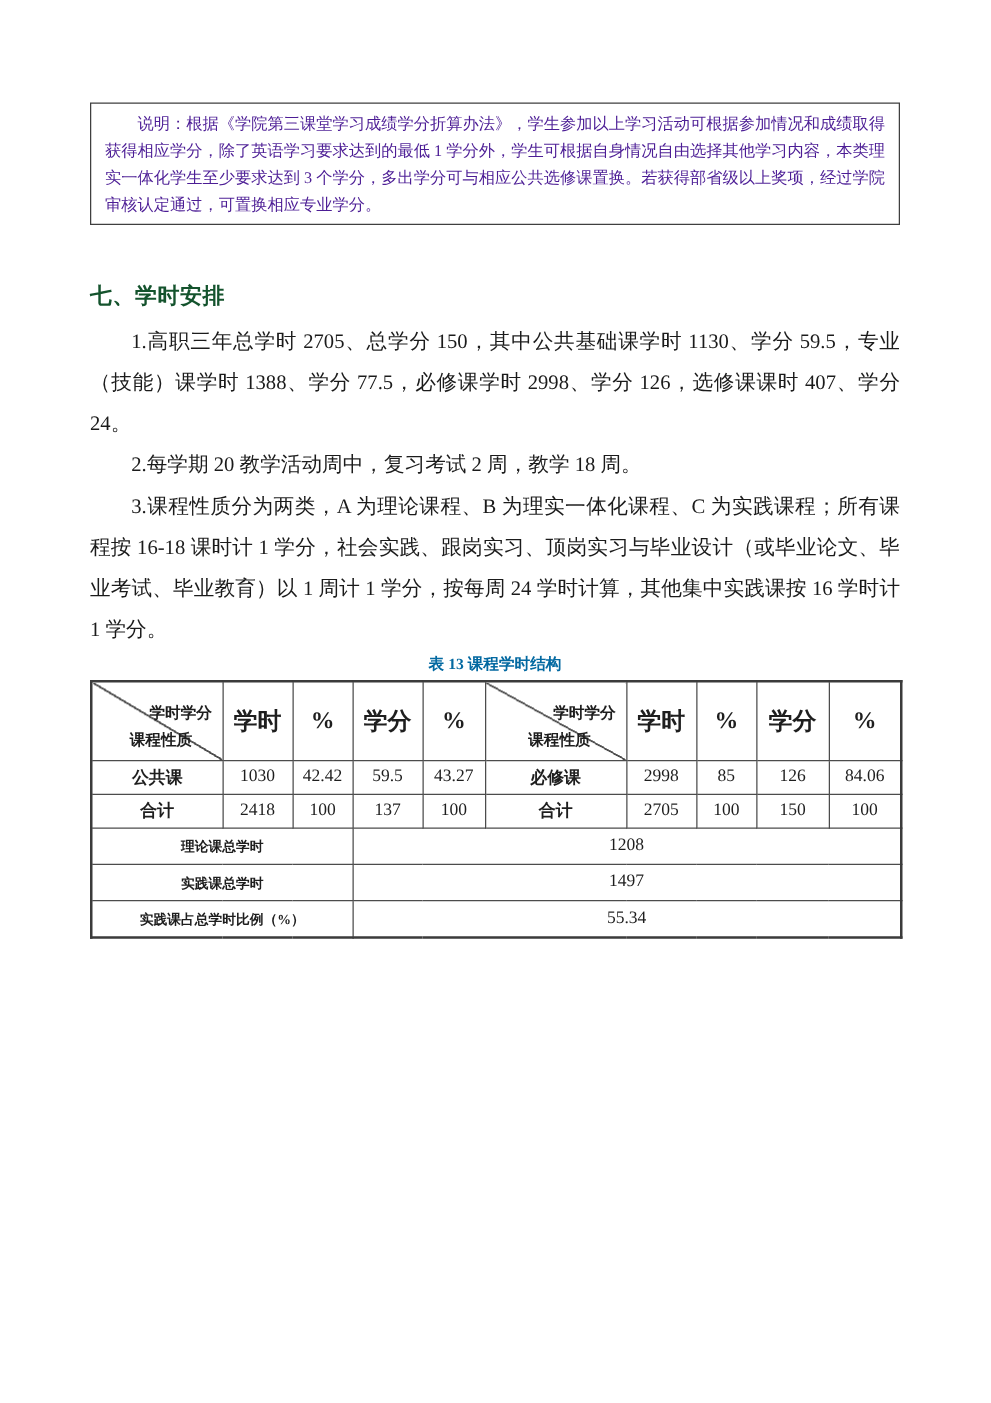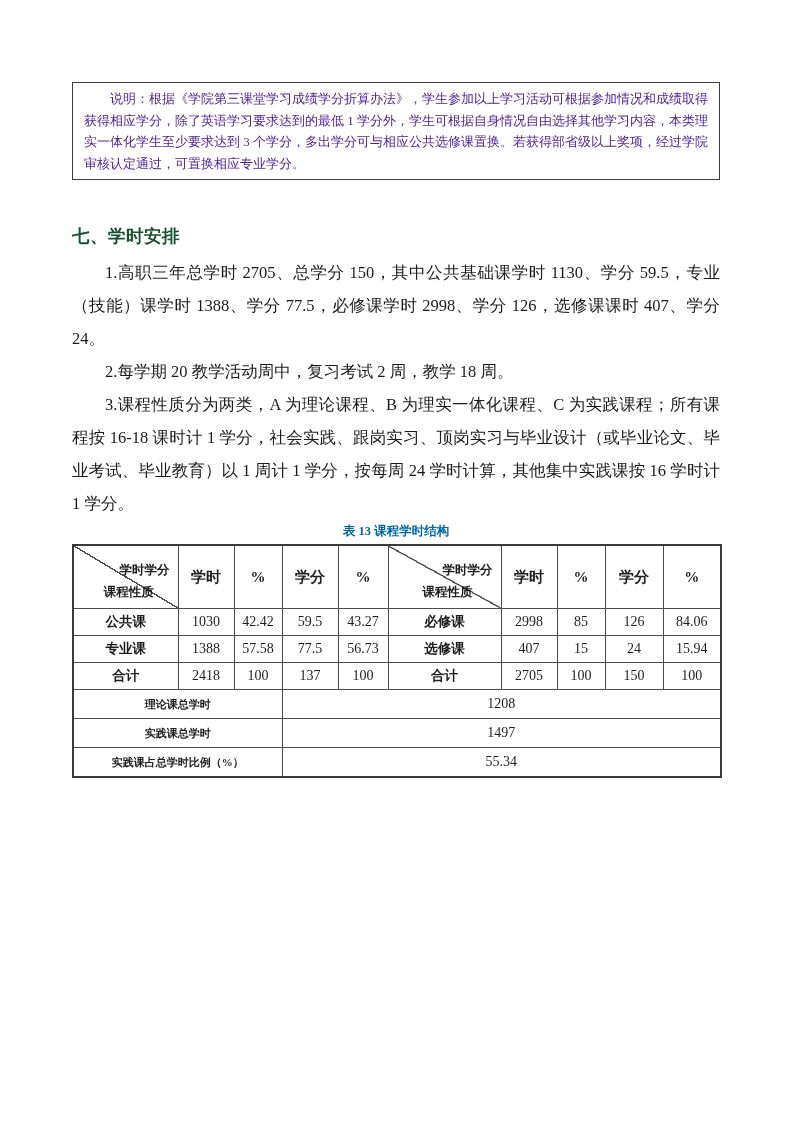--- a/index.html
+++ b/index.html
@@ -65,21 +65,21 @@
     table-layout: fixed;
     border: 2px solid #3b3b3b;
   }
   .hours-table td, .hours-table th {
     border: 1px solid #4c4c4c;
     text-align: center;
     vertical-align: middle;
     padding: 0 2px;
     overflow: hidden;
   }
-  .hours-table thead th { height: 62px; font-size: 15px; font-weight: bold; }
+  .hours-table thead th { height: 62px; font-size: 19px; font-weight: bold; }
   .hours-table td.diag {
     padding: 0;
     background: linear-gradient(to top right,
       transparent calc(50% - 0.7px),
       #4c4c4c calc(50% - 0.7px),
       #4c4c4c calc(50% + 0.7px),
       transparent calc(50% + 0.7px));
   }
   .diag-inner {
     display: flex;
@@ -164,32 +164,20 @@
           <td class="num-cell">42.42</td>
           <td class="num-cell">59.5</td>
           <td class="num-cell">43.27</td>
           <td class="row-label">必修课</td>
           <td class="num-cell">2998</td>
           <td class="num-cell">85</td>
           <td class="num-cell">126</td>
           <td class="num-cell">84.06</td>
         </tr>
         <tr>
-          <td class="row-label">专业课</td>
-          <td class="num-cell">1388</td>
-          <td class="num-cell">57.58</td>
-          <td class="num-cell">77.5</td>
-          <td class="num-cell">56.73</td>
-          <td class="row-label">选修课</td>
-          <td class="num-cell">407</td>
-          <td class="num-cell">15</td>
-          <td class="num-cell">24</td>
-          <td class="num-cell">15.94</td>
-        </tr>
-        <tr>
           <td class="row-label">合计</td>
           <td class="num-cell">2418</td>
           <td class="num-cell">100</td>
           <td class="num-cell">137</td>
           <td class="num-cell">100</td>
           <td class="row-label">合计</td>
           <td class="num-cell">2705</td>
           <td class="num-cell">100</td>
           <td class="num-cell">150</td>
           <td class="num-cell">100</td>

